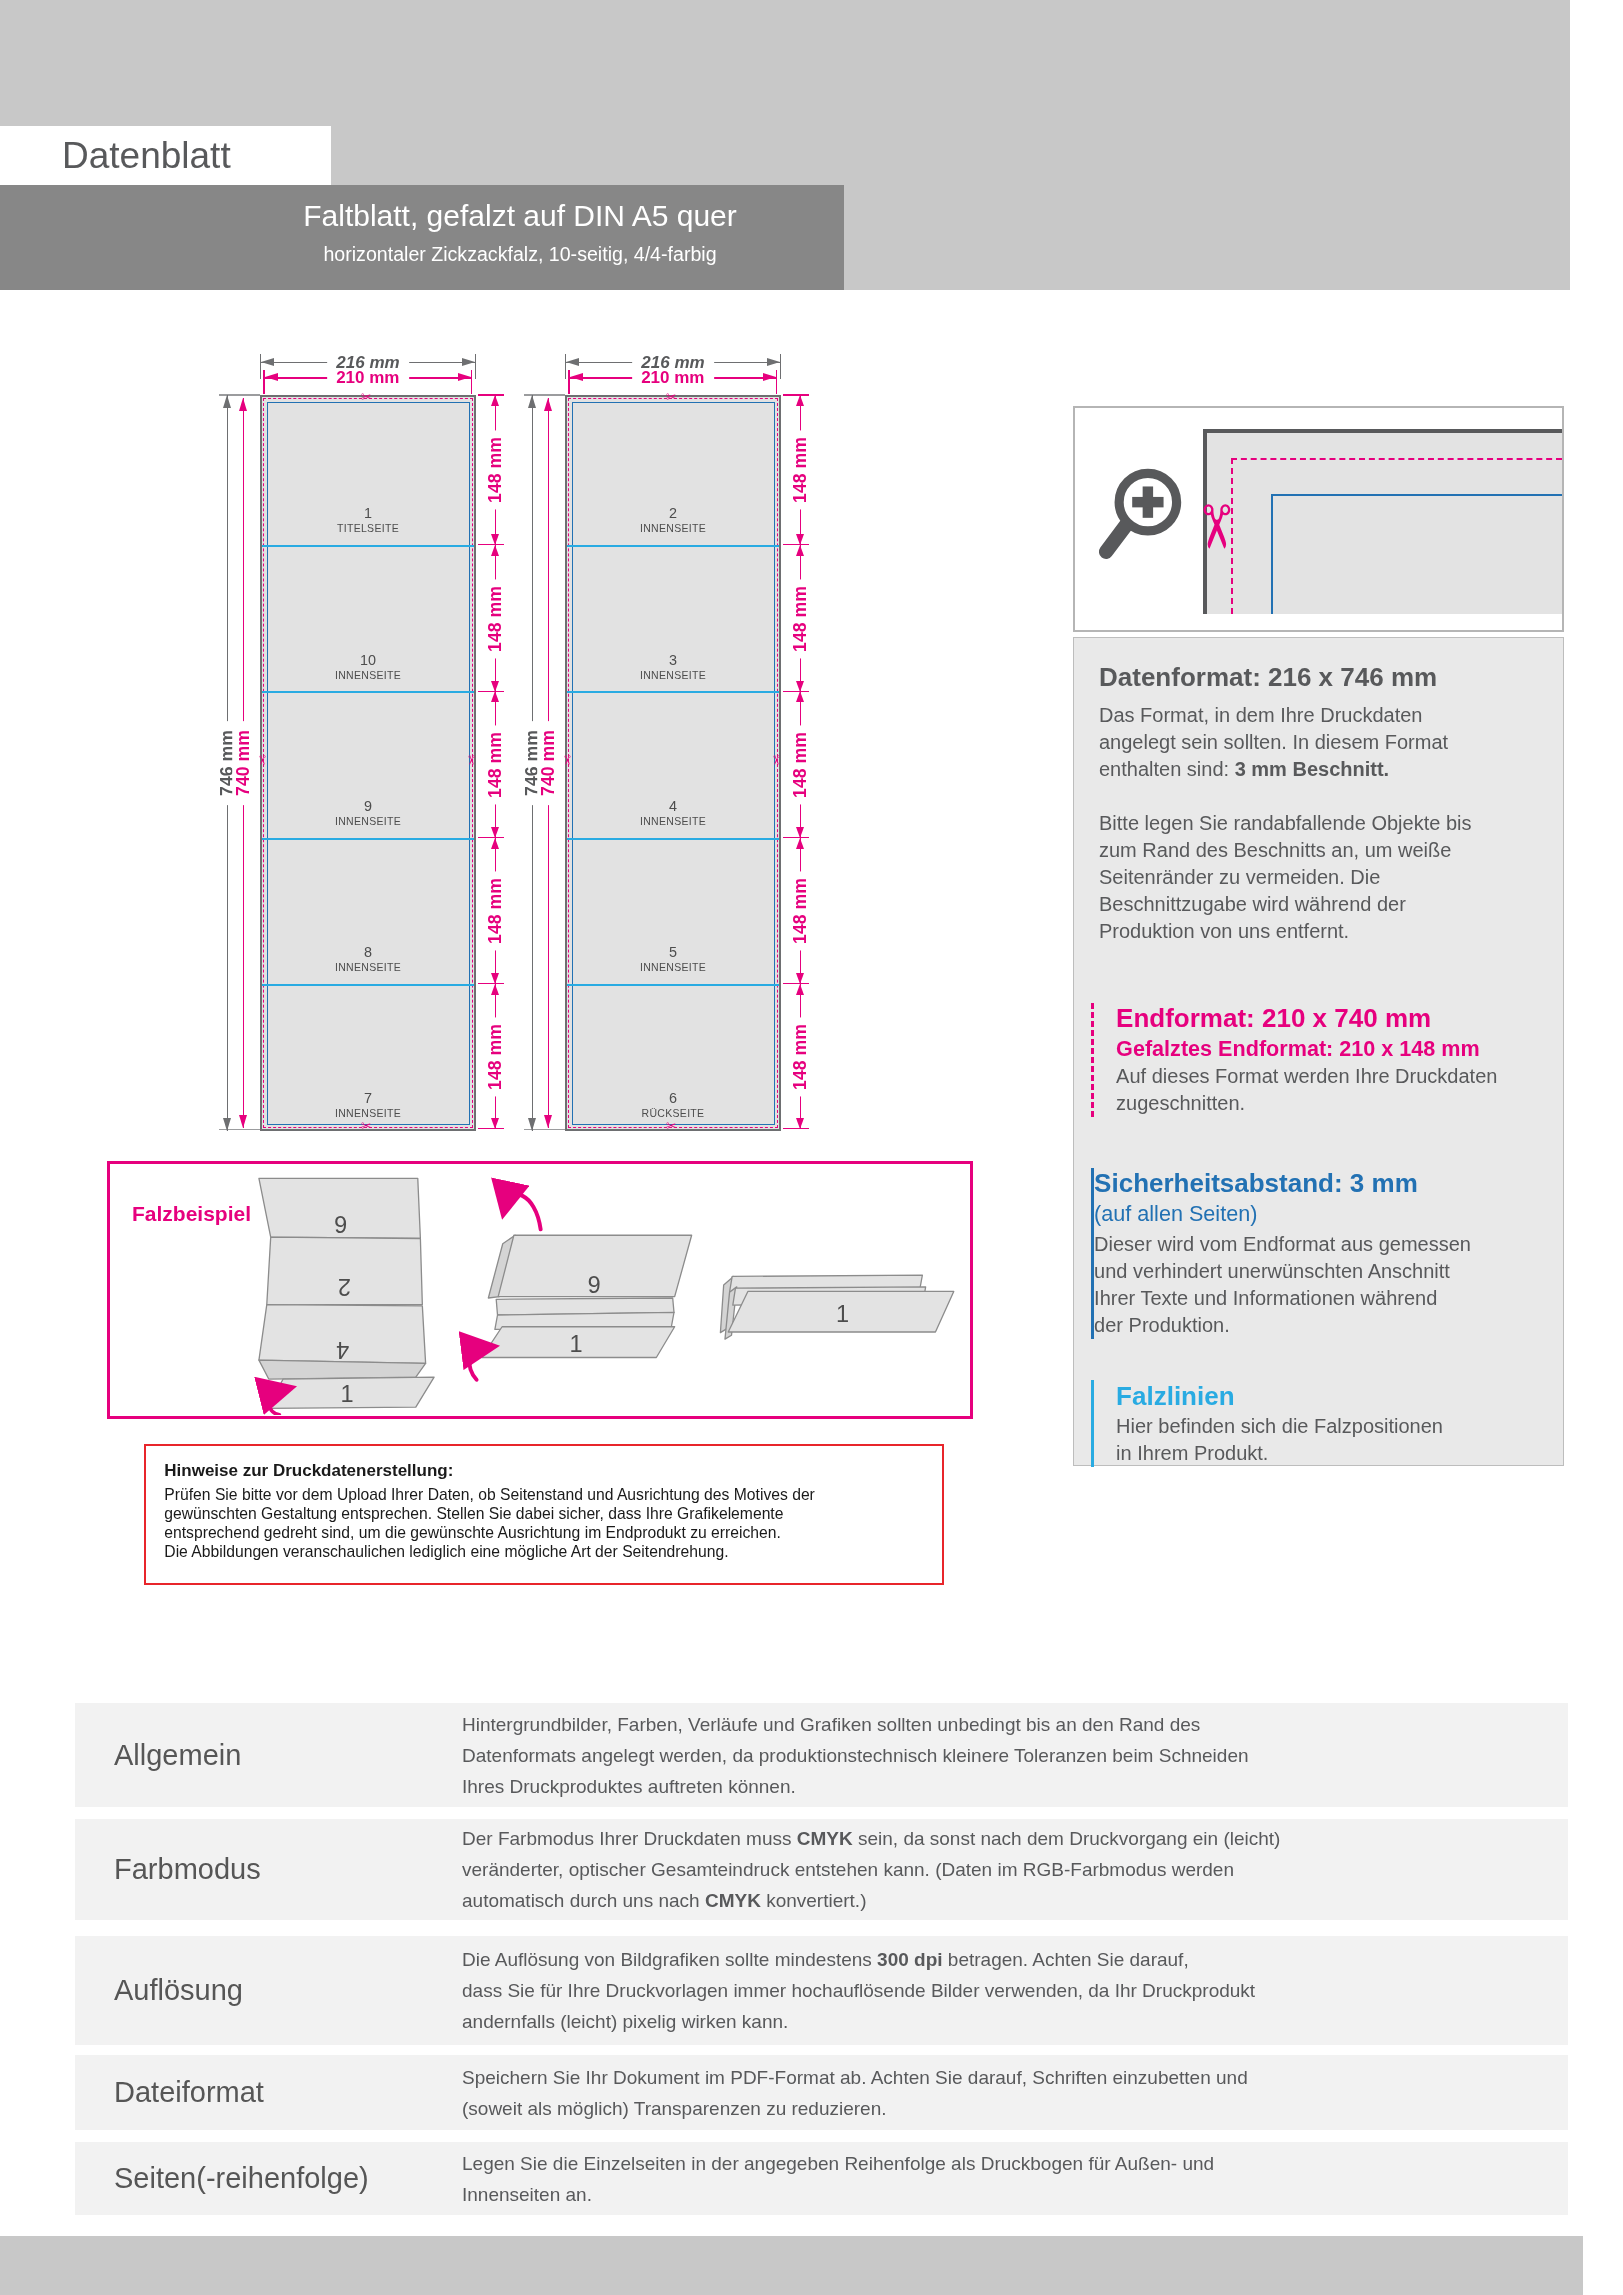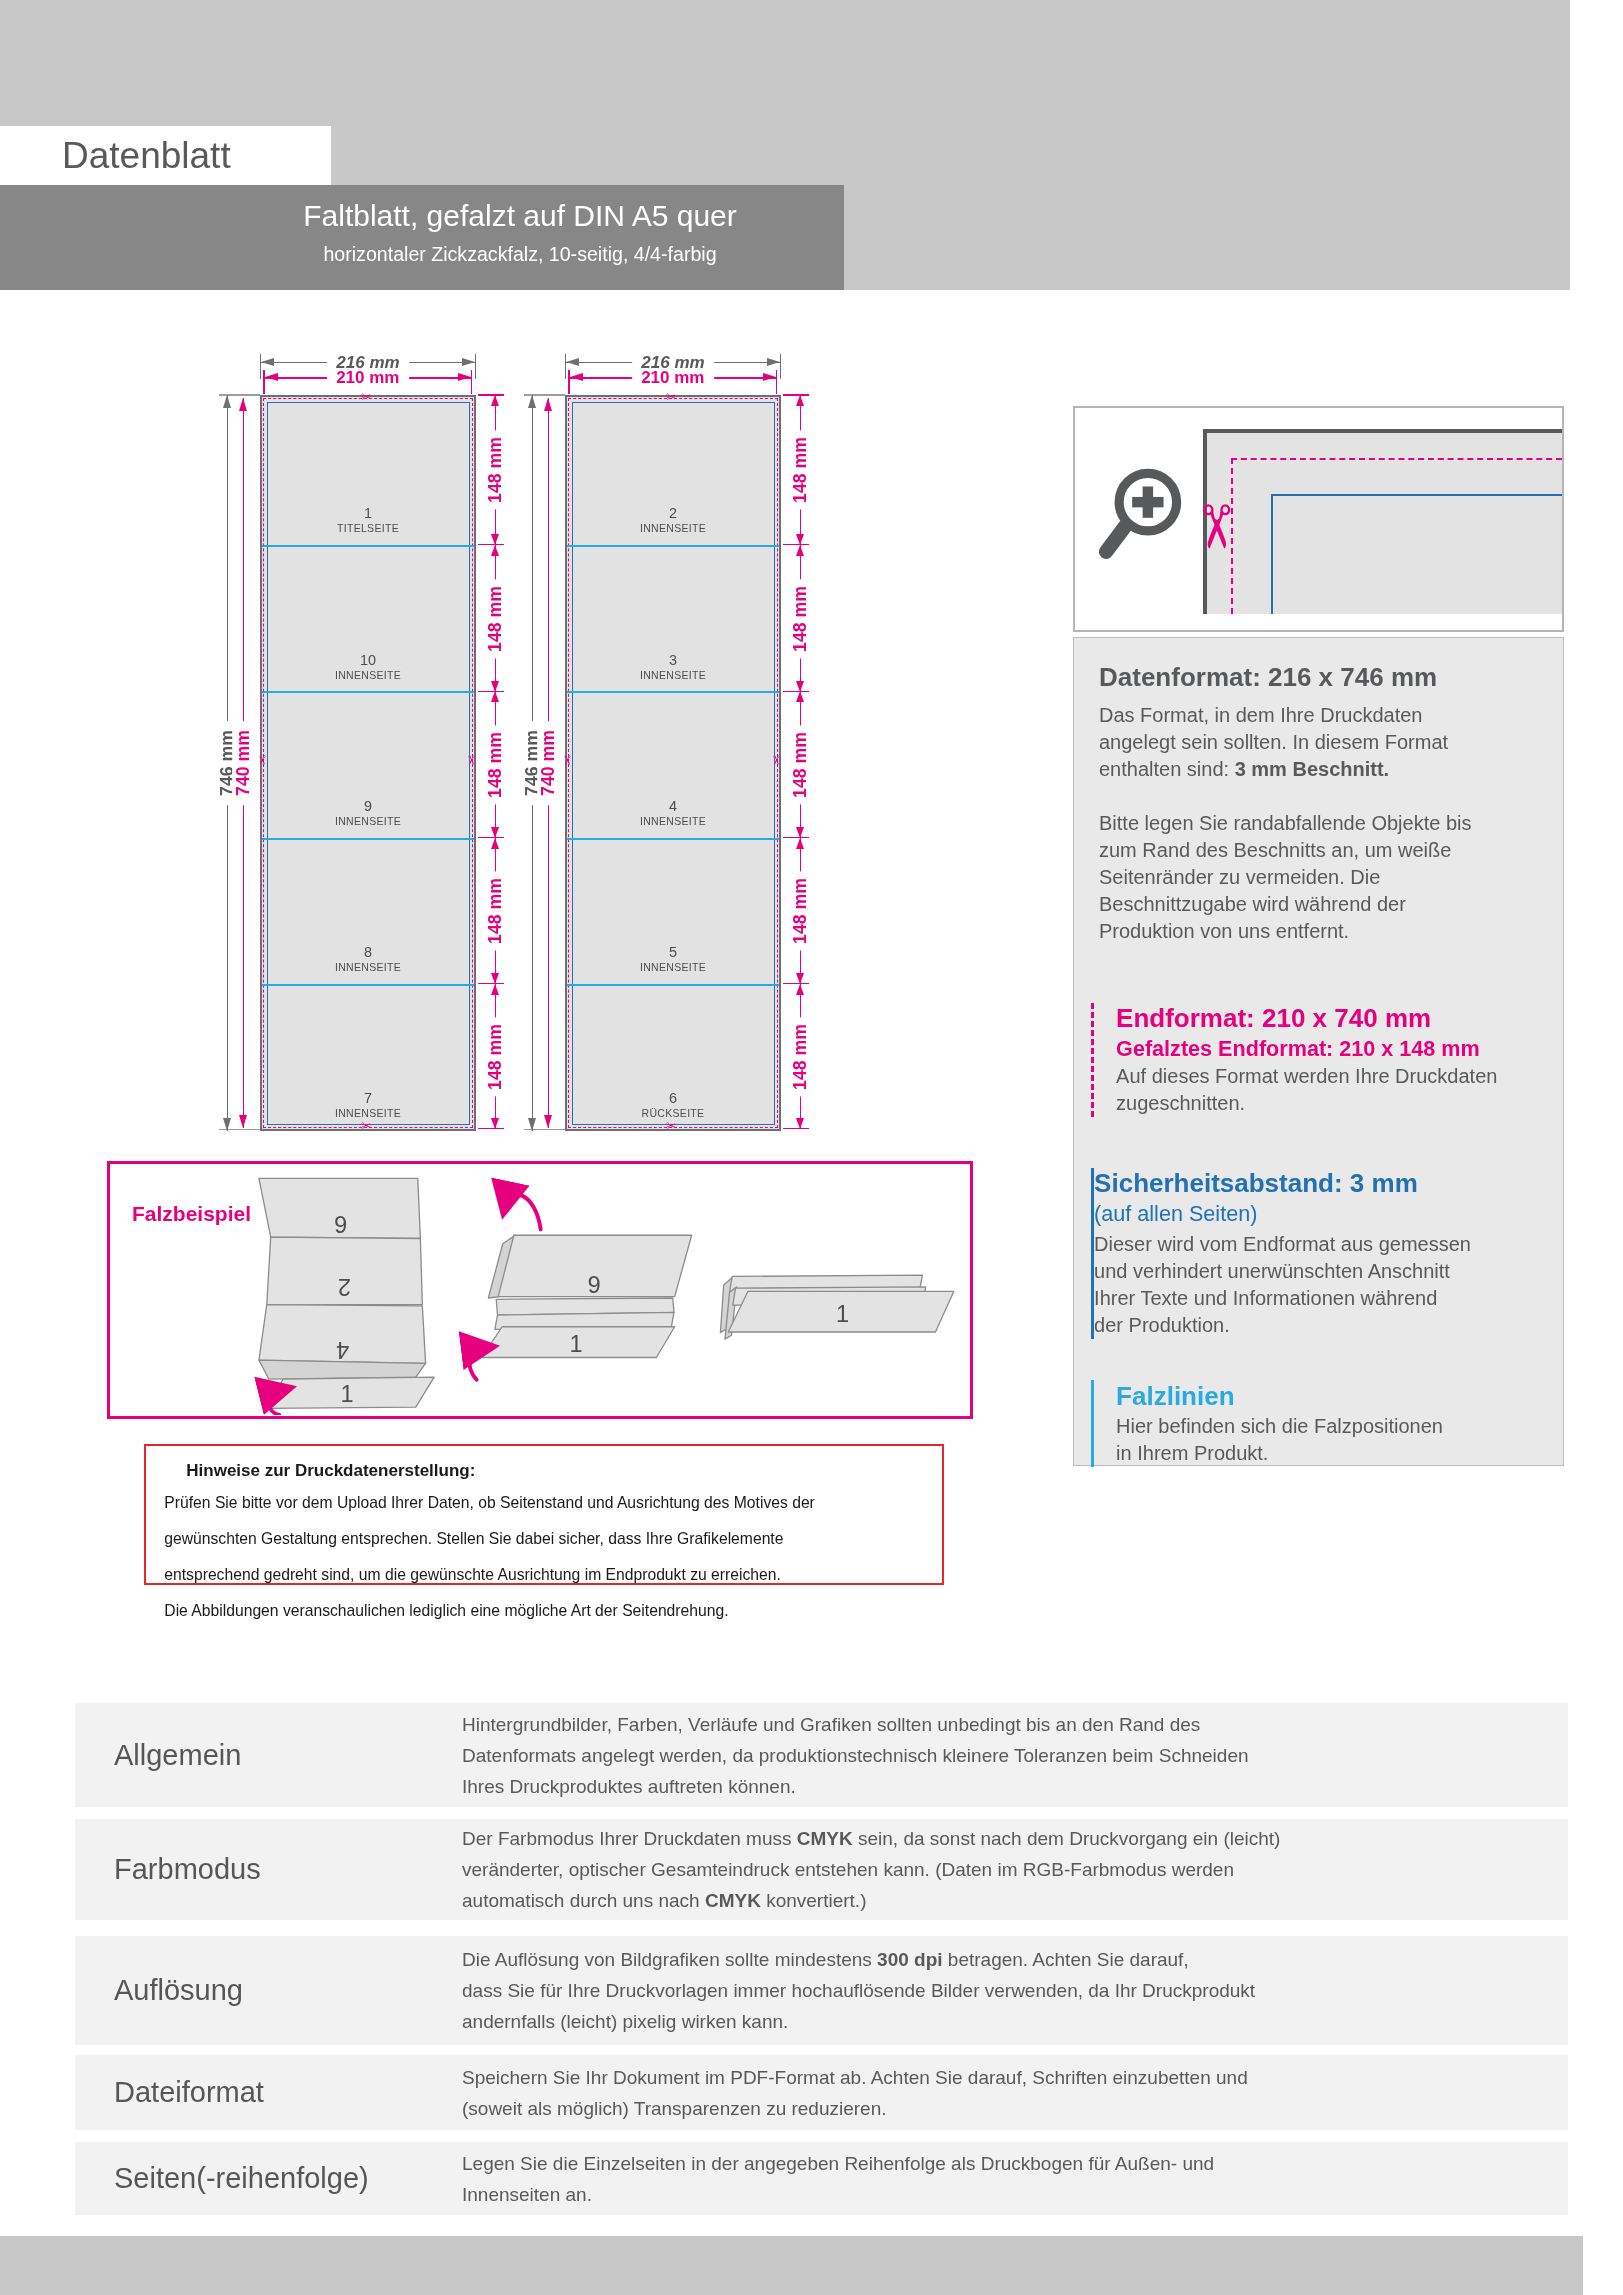--- a/index.html
+++ b/index.html
@@ -85,22 +85,22 @@
   .falz-label{position:absolute;left:22px;top:38px;font-size:21px;font-weight:700;color:var(--pink);}
   .falz svg{position:absolute;left:0;top:0;}
   .paper{fill:var(--papershape);stroke:var(--paperedge);stroke-width:2;stroke-linejoin:round;}
   .paperd{fill:#d4d4d4;stroke:var(--paperedge);stroke-width:2;stroke-linejoin:round;}
   .num{font-family:"Liberation Sans","DejaVu Sans",sans-serif;font-size:36px;fill:#4d4d4d;text-anchor:middle;}
   .parrow{stroke:var(--pink);stroke-width:6;fill:none;stroke-linecap:round;}
   .pahead{fill:var(--pink);}
 
   
   .hinweise{left:144px;top:1444px;width:800px;height:141px;border:2.6px solid var(--red);background:#fff;padding:10.5px 18.3px;color:#1a1a1a;}
-  .hinweise .h{font-size:17px;font-weight:700;line-height:28px;margin-left:22px;}
-  .hinweise .b{font-size:15.7px;line-height:36px;white-space:pre-line;}
+  .hinweise .h{font-size:17px;font-weight:700;line-height:28px;}
+  .hinweise .b{font-size:15.7px;line-height:19px;white-space:pre-line;}
 
   
   .zoombox{left:1073px;top:406px;width:491px;height:226px;background:#fff;border:2px solid var(--bordergray);}
   .zoom-fill{position:absolute;left:128px;top:21px;right:0;bottom:16.4px;background:var(--papershape);
     border-top:4.6px solid var(--graydark);border-left:4.6px solid var(--graydark);}
   .zoom-trim{position:absolute;left:156px;top:50px;right:0;bottom:16.4px;border-top:2.6px dashed var(--pink);border-left:2.6px dashed var(--pink);}
   .zoom-safe{position:absolute;left:196px;top:86px;right:0;bottom:16.4px;border-top:2.6px solid var(--blue);border-left:2.6px solid var(--blue);}
   .zoom-scissors{position:absolute;left:116px;top:84px;font-size:60px;color:var(--pink);transform:rotate(90deg);}
 
   .infobox{left:1073px;top:637px;width:491px;height:829px;background:var(--panelbg);border:1.3px solid #bdbdbd;padding:23.6px 25px 0 25px;}

